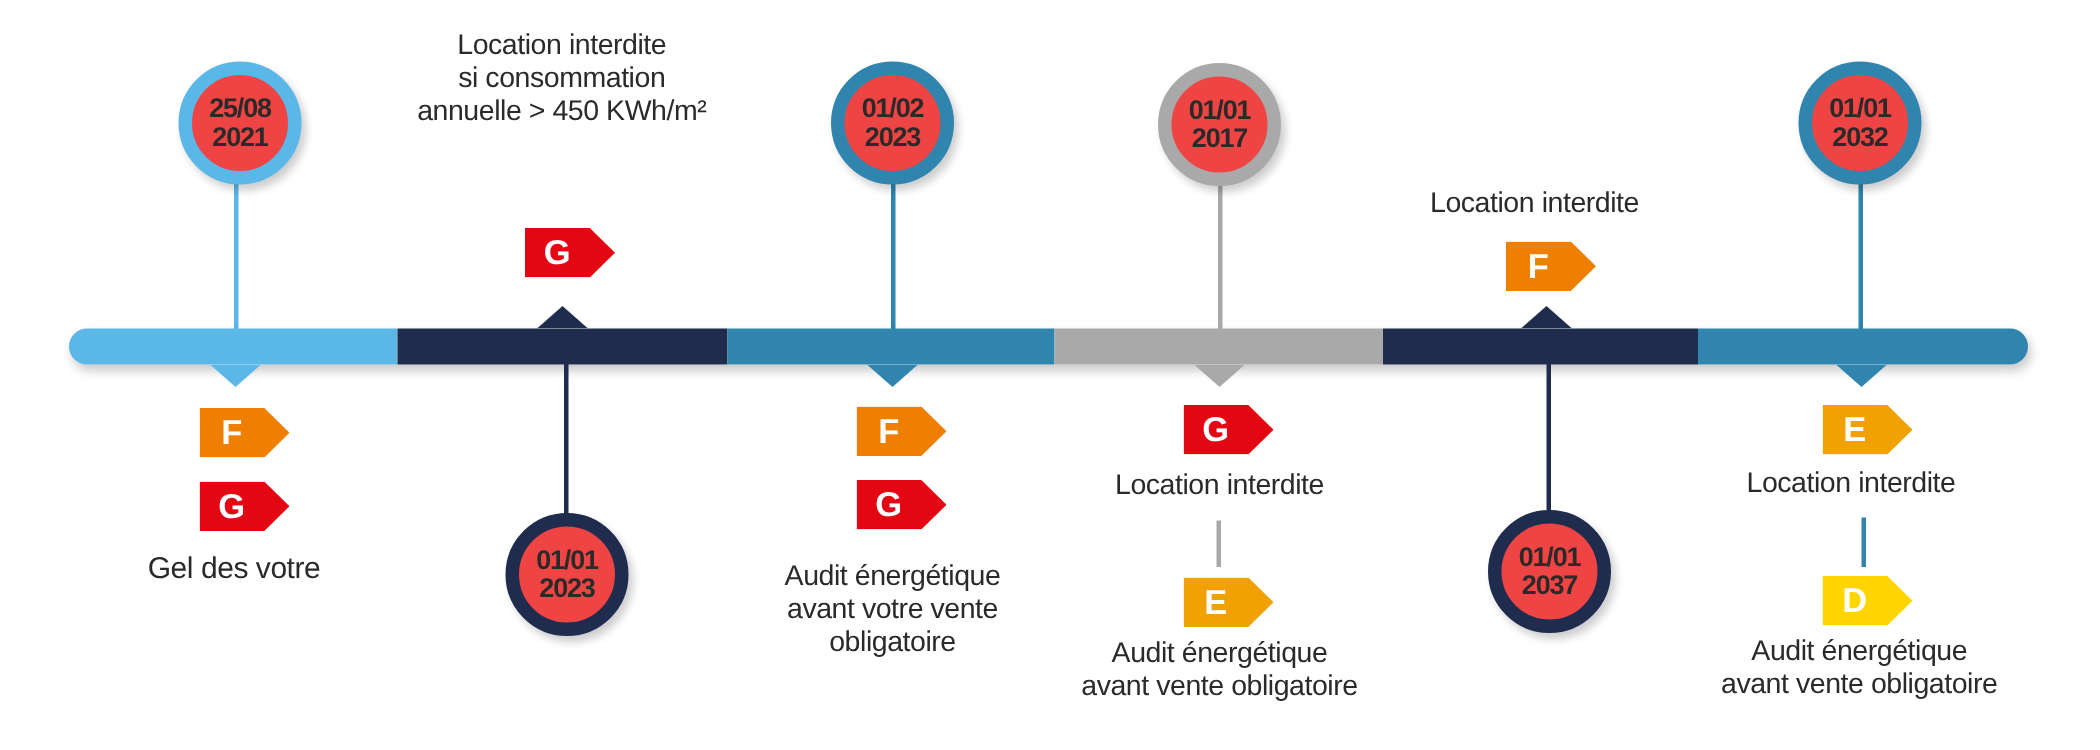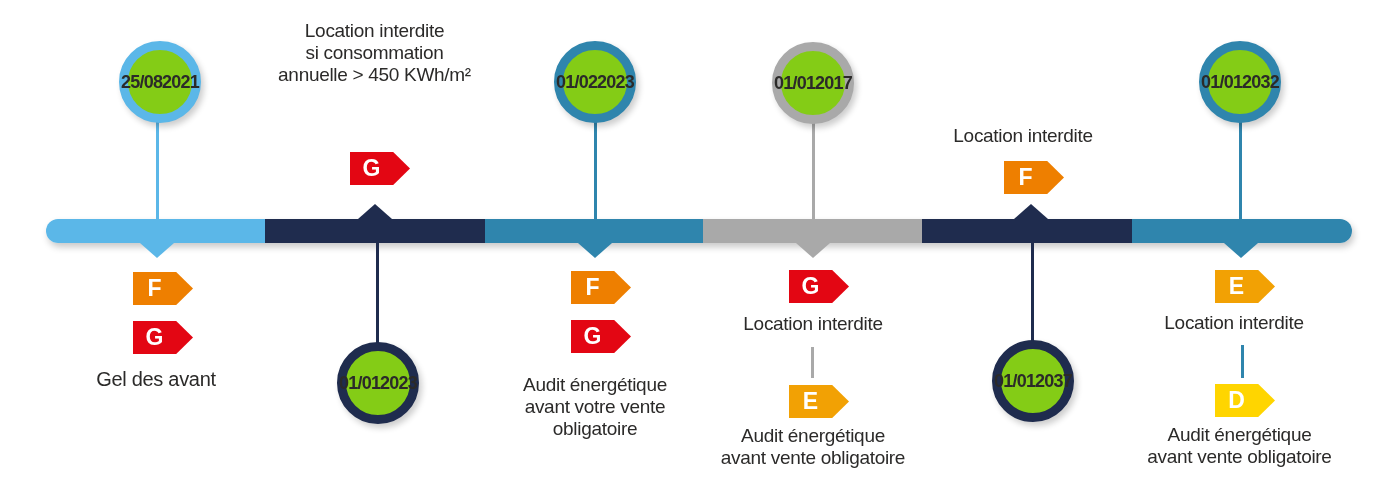--- a/index.html
+++ b/index.html
@@ -13,21 +13,21 @@
   }
   .seg{position:absolute;top:219px;height:24px;}
   .cap-l{border-radius:12px 0 0 12px;}
   .cap-r{border-radius:0 12px 12px 0;}
   .vline{position:absolute;width:3px;}
   .arrow{position:absolute;width:34px;height:15px;}
   .arrow.up{clip-path:polygon(50% 0,100% 100%,0 100%);}
   .arrow.down{clip-path:polygon(0 0,100% 0,50% 100%);}
   .circle{
     position:absolute;width:64px;height:64px;border:9px solid #999;border-radius:50%;
-    background:#84cc16;display:flex;flex-direction:row;align-items:center;justify-content:center;
+    background:#ef4444;display:flex;flex-direction:column;align-items:center;justify-content:center;
     box-shadow:3px 4px 6px rgba(0,0,0,0.20);
   }
   .date{font-size:18px;font-weight:bold;line-height:19px;color:#2b2a29;text-align:center;letter-spacing:-0.8px;white-space:nowrap;}
   .badge{
     position:absolute;width:60px;height:33px;
     clip-path:polygon(0 0,72% 0,100% 50%,72% 100%,0 100%);
     color:#ffffff;font-weight:bold;font-size:23px;line-height:33px;
     text-align:center;padding-right:17px;box-sizing:border-box;
   }
   .lbl{
@@ -50,21 +50,21 @@
   <div class="seg cap-r" style="left: 1132px; width: 220px; background: rgb(47, 133, 173);"></div>
 
   <div class="vline" style="left: 156px; top: 120px; height: 100px; background: rgb(91, 183, 232);"></div>
   <div class="circle" style="left: 119px; top: 41px; border-color: rgb(91, 183, 232);">
     <span class="date">25/08</span>
     <span class="date">2021</span>
   </div>
   <div class="arrow down" style="left: 140px; top: 243px; background: rgb(91, 183, 232);"></div>
   <div class="badge" style="left: 133px; top: 272px; background: rgb(238, 127, 0);"><span>F</span></div>
   <div class="badge" style="left: 133px; top: 321px; background: rgb(227, 6, 19);"><span>G</span></div>
-  <div class="lbl big" style="left:56px;top:368px;width:200px;">Gel des avant</div>
+  <div class="lbl big" style="left:56px;top:368px;width:200px;">Gel des votre</div>
 
   <div class="lbl" style="left:242px;top:20px;width:265px;">Location interdite
 si consommation
 annuelle &gt; 450 KWh/m²</div>
   <div class="badge" style="left: 350px; top: 152px; background: rgb(227, 6, 19);"><span>G</span></div>
   <div class="arrow up" style="left: 358px; top: 204px; background: rgb(31, 44, 78);"></div>
   <div class="vline" style="left: 376px; top: 242px; height: 101px; background: rgb(31, 44, 78);"></div>
   <div class="circle" style="left: 337px; top: 342px; border-color: rgb(31, 44, 78);">
     <span class="date">01/01</span>
     <span class="date">2023</span>

